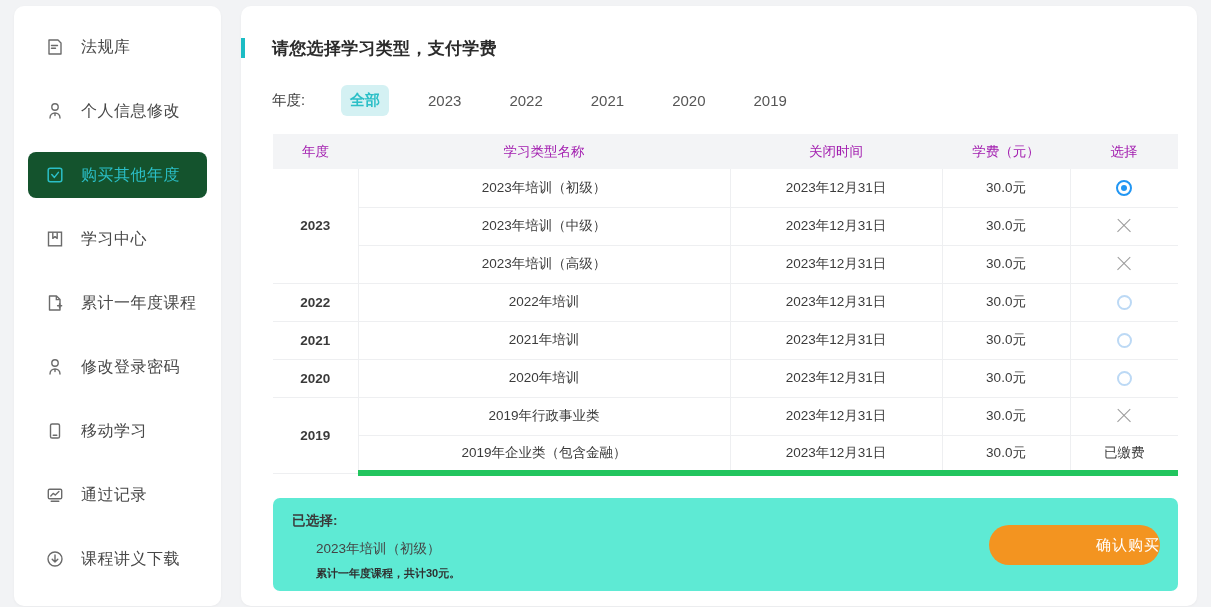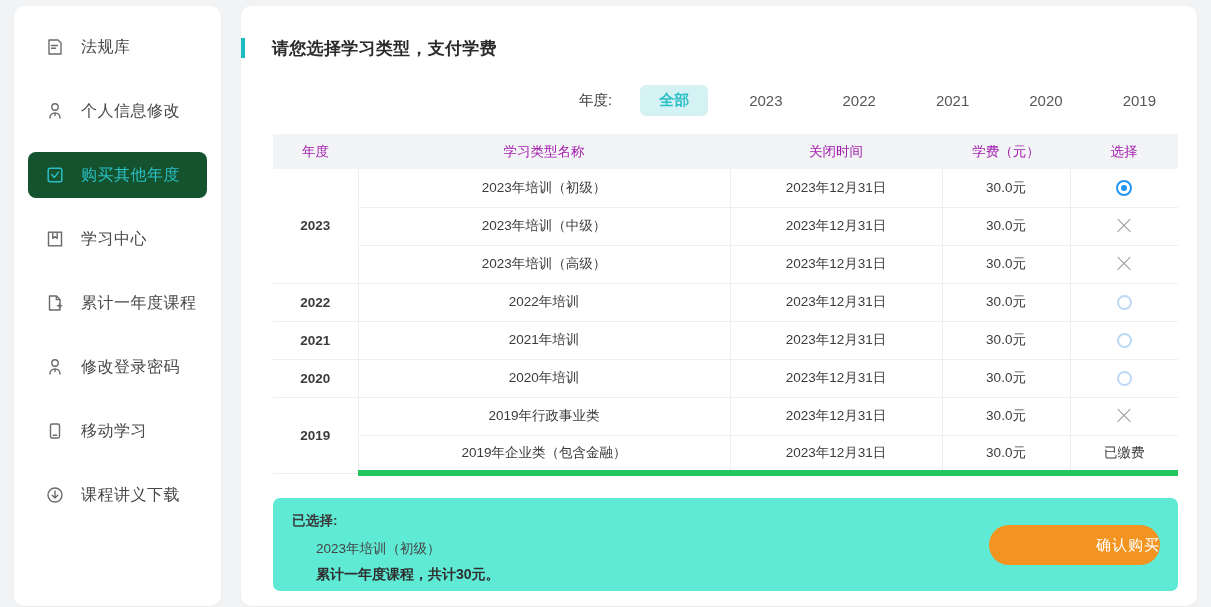--- a/index.html
+++ b/index.html
@@ -68,34 +68,34 @@
     font-weight: bold;
     color: #2b2b2b;
     letter-spacing: .3px;
   }
 
   
   .year-filter {
     display: flex; align-items: center;
     margin-top: 26px; margin-left: 31px;
     height: 30px;
-    justify-content: flex-end;
   }
   .year-label {
     font-size: 14.5px; color: #3c3c3c;
     margin-right: 28px;
   }
   .year-chip {
     font-size: 15px;
     color: #565656;
-    padding: 6px 19px;
+    padding: 6px 9px;
     border-radius: 6px;
     cursor: pointer;
     margin-right: 22px;
     white-space: nowrap;
+    margin-left: 8px;
   }
   .year-chip.active {
     background: #d4f1f3;
     color: #2bbfc7;
     font-weight: bold;
   }
 
   
   .tbl-wrap { margin: 19px 19px 0 32px; }
   table.grid {
@@ -163,21 +163,21 @@
     margin: 22px 19px 0 32px;
     width: 905px;
     height: 93px;
     background: #5eead4;
     border-radius: 7px;
     position: relative;
     padding: 14px 0 0 19px;
   }
   .sum-head { font-size: 13.5px; font-weight: bold; color: #3a3a3a; letter-spacing:.2px; }
   .sum-item { font-size: 13.5px; color: #444; margin-top: 10px; margin-left: 24px; }
-  .sum-total { font-size: 14px; font-weight: bold; color: #2f2f2f; margin-top: 8px; margin-left: 24px; }
+  .sum-total { font-size: 11px; font-weight: bold; color: #2f2f2f; margin-top: 8px; margin-left: 24px; }
   .buy-btn {
     position: absolute;
     right: 18px; top: 27px;
     width: 171px; height: 40px;
     background: #f39420;
     color: #ffffff;
     border: none;
     border-radius: 21px;
     font-size: 15px;
     font-family: "Liberation Sans", sans-serif;
@@ -250,20 +250,30 @@
         <span class="nav-label">修改登录密码</span>
       </div>
       <div class="nav-item">
         <span class="nav-ico">
           <svg width="20" height="20" viewBox="0 0 20 20" fill="none">
             <rect x="5.5" y="3" width="9" height="14" rx="1.6" stroke="#6b6b6b" stroke-width="1.4"></rect>
             <path d="M8.3 14.3h3.4" stroke="#6b6b6b" stroke-width="1.6" stroke-linecap="round"></path>
           </svg>
         </span>
         <span class="nav-label">移动学习</span>
+      </div>
+      <div class="nav-item">
+        <span class="nav-ico">
+          <svg width="20" height="20" viewBox="0 0 20 20" fill="none">
+            <rect x="3.3" y="4.2" width="13.4" height="9.6" rx="1.4" stroke="#6b6b6b" stroke-width="1.4"></rect>
+            <path d="M5.8 11l2.4-2.6L10.3 10l3.6-3.4" stroke="#6b6b6b" stroke-width="1.4" stroke-linecap="round" stroke-linejoin="round"></path>
+            <path d="M6.2 16.2h7.6" stroke="#6b6b6b" stroke-width="1.4" stroke-linecap="round"></path>
+          </svg>
+        </span>
+        <span class="nav-label">通过记录</span>
       </div>
       <div class="nav-item">
         <span class="nav-ico">
           <svg width="20" height="20" viewBox="0 0 20 20" fill="none">
             <circle cx="10" cy="10" r="7" stroke="#6b6b6b" stroke-width="1.4"></circle>
             <path d="M10 6v7M7.2 10.2L10 13.1l2.8-2.9" stroke="#6b6b6b" stroke-width="1.4" stroke-linecap="round" stroke-linejoin="round"></path>
           </svg>
         </span>
         <span class="nav-label">课程讲义下载</span>
       </div>

